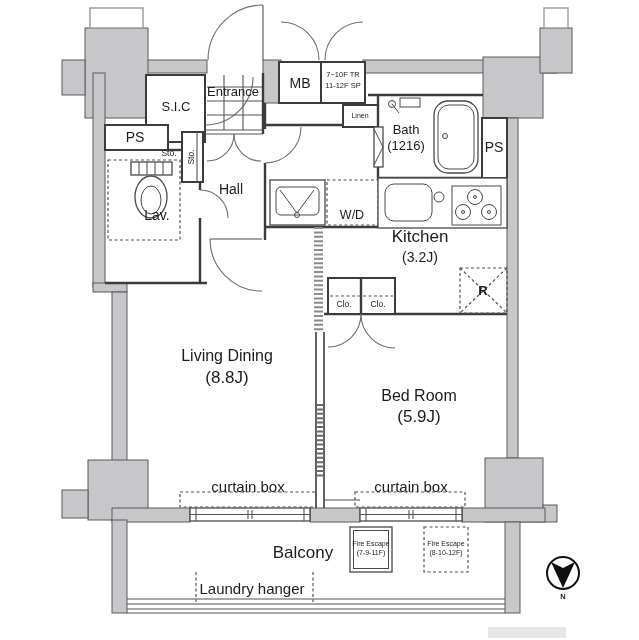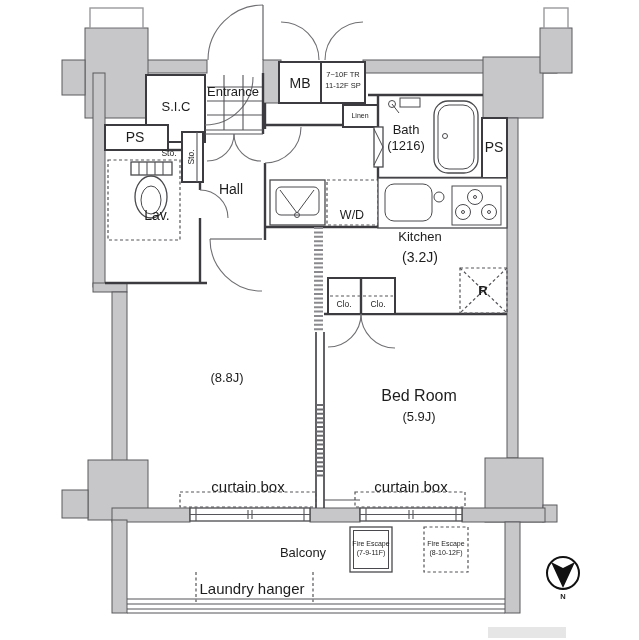--- a/index.html
+++ b/index.html
@@ -23,21 +23,21 @@
   .arc   { stroke:#707074; stroke-width:1.1; fill:none; }
   .coil  { stroke:#8a8a8e; stroke-width:9; stroke-dasharray:2 2.4; fill:none; }
   .coil2 { stroke:#6a6a6e; stroke-width:8; stroke-dasharray:2 2.4; fill:none; }
   .blk   { fill:#111; stroke:none; }
   .cmp   { stroke:#111; stroke-width:2; fill:none; }
   .wm    { fill:#dcdcdc; opacity:.7; }
 
   
   .lbl { position:absolute; transform:translate(-50%,-50%); color:var(--text,#1d1d1d);
          white-space:nowrap; text-align:center; line-height:1.12; }
-  .t16{font-size:16px} .t15{font-size:13px} .t14{font-size:14px} .t13{font-size:13px}
+  .t16{font-size:16px} .t15{font-size:17px} .t14{font-size:14px} .t13{font-size:13px}
   .t12{font-size:12.5px} .t10{font-size:14px} .t9{font-size:15px} .t85{font-size:8.5px}
   .t75{font-size:7.5px} .t7{font-size:7px}
   .wrap64 { white-space:normal; width:64px; }
   .feb    { white-space:normal; width:38px; line-height:1.25; }
   .rot { transform:translate(-50%,-50%) rotate(-90deg); }
   .bold{ font-weight:bold; }
 </style>
 </head>
 <body>
 
@@ -254,20 +254,21 @@
   <div class="lbl t85" style="left:169px;top:154px">Sto.</div>
   <div class="lbl t85 rot" style="left:192px;top:157px">Sto.</div>
   <div class="lbl t14" style="left:157px;top:216px">Lav.</div>
   <div class="lbl t14" style="left:231px;top:190px">Hall</div>
   <div class="lbl t12" style="left:352px;top:215px">W/D</div>
   <div class="lbl t15" style="left:420px;top:237px">Kitchen</div>
   <div class="lbl t14" style="left:420px;top:258px">(3.2J)</div>
   <div class="lbl t13 bold" style="left:483px;top:291px">R</div>
   <div class="lbl t85" style="left:344px;top:305px">Clo.</div>
   <div class="lbl t85" style="left:378px;top:305px">Clo.</div>
+  <div class="lbl t16" style="left:227px;top:356px">Living Dining</div>
   <div class="lbl t15" style="left:227px;top:378px">(8.8J)</div>
   <div class="lbl t16" style="left:419px;top:396px">Bed Room</div>
   <div class="lbl t15" style="left:419px;top:417px">(5.9J)</div>
   <div class="lbl t9" style="left:248px;top:487px">curtain box</div>
   <div class="lbl t9" style="left:411px;top:487px">curtain box</div>
   <div class="lbl t15" style="left:303px;top:553px">Balcony</div>
 
   <div class="lbl t7 feb" style="left:371px;top:549px">
     <div>Fire Escape</div>
     <div>(7-9-11F)</div>

